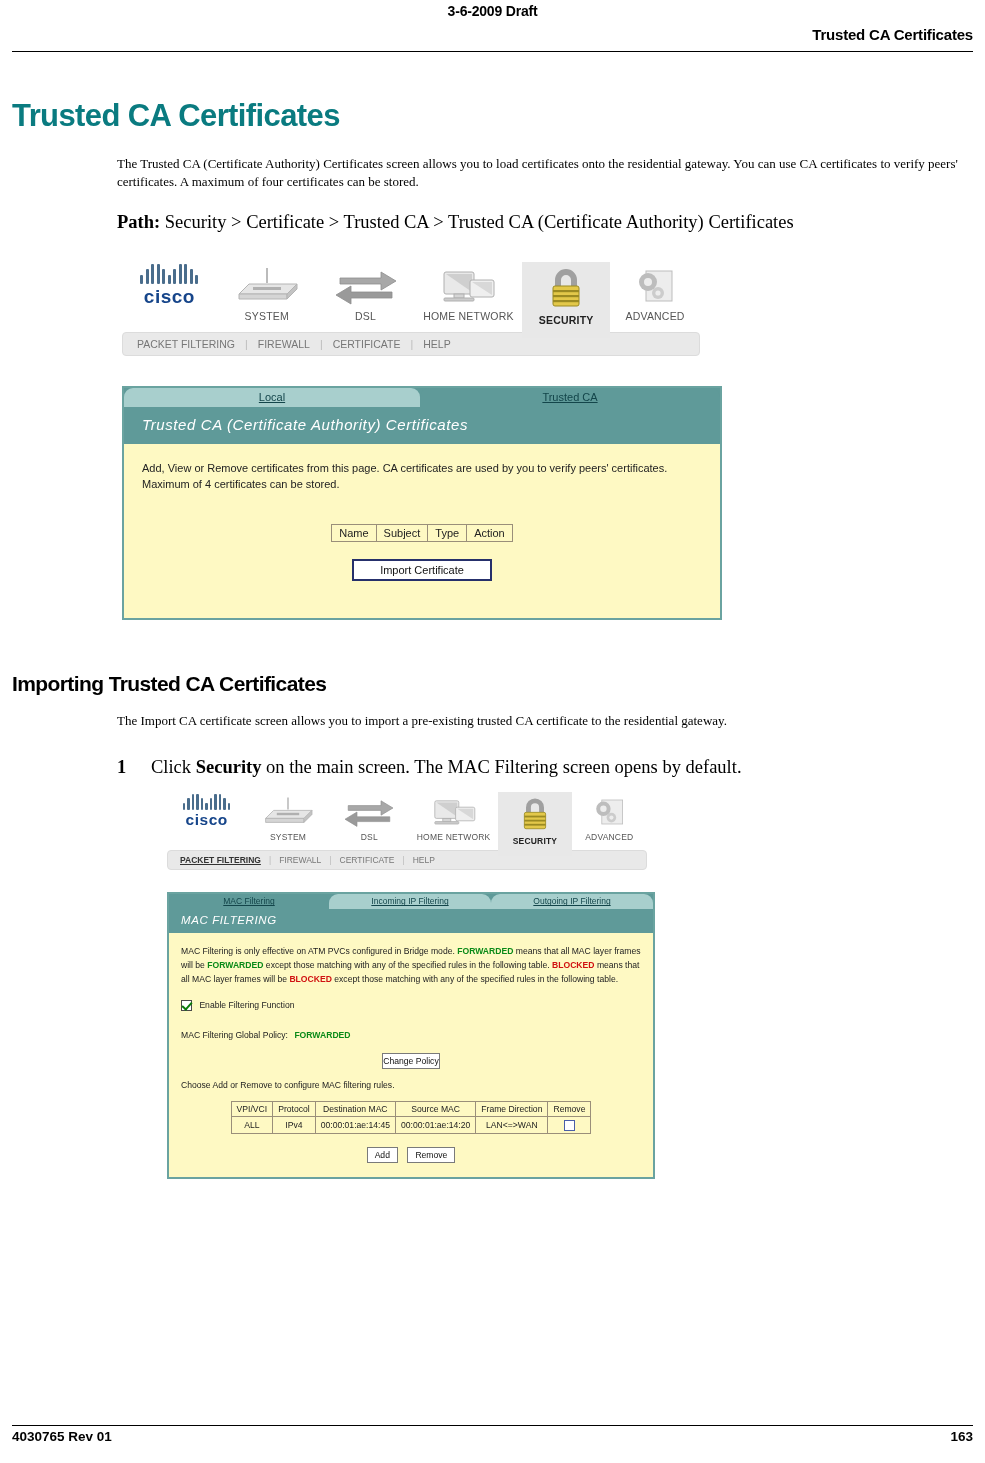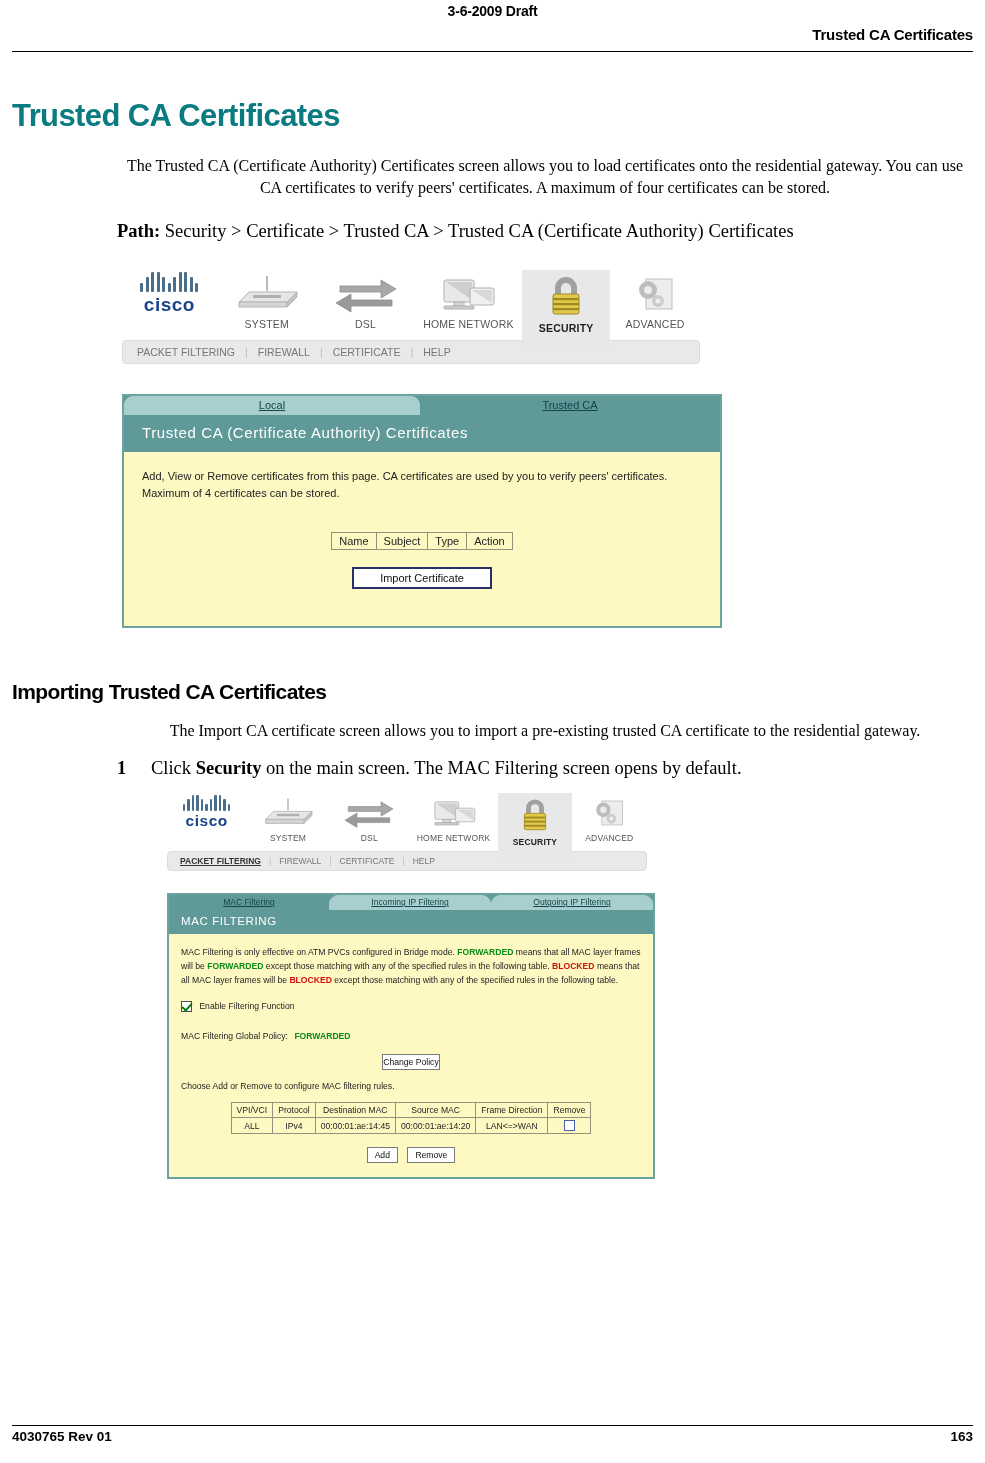--- a/index.html
+++ b/index.html
@@ -71,26 +71,25 @@
     font-family: "Liberation Sans", sans-serif;
     font-size: 21px;
     font-weight: bold;
     color: #000;
     margin: 0 0 16px 0;
     letter-spacing: -0.6px;
   }
 
   p.body-text {
     margin: 0 0 18px 0;
-    font-size: 16px;
+    font-size: 13px;
     line-height: 1.42;
     padding-left: 105px;
-    text-align: center;
-  }
-  p.body-text.tight { margin-bottom: 12px; }
+  }
+  p.body-text.tight { margin-bottom: 24px; }
 
   .path-line { padding-left: 105px; font-size: 18.5px; line-height: 1.42; margin: 0 0 18px 0;}
   .path-line b { font-weight: bold; }
 
   .numlist {
     padding-left: 105px;
     font-size: 18.5px;
     line-height: 1.42;
     margin: 0 0 8px 0;
     display: flex;
@@ -174,20 +173,21 @@
     border-top-right-radius: 9px;
   }
   .tab.inactive { background: #a8cfcd; }
   .tab.active { background: #5f9a99; }
 
   .panel-title {
     background: #5f9a99;
     color: #ffffff;
     font-family: "Liberation Sans", sans-serif;
     letter-spacing: 0.6px;
+    font-style: italic;
   }
   .panel-body {
     background: #fef9c3;
     font-family: "Liberation Sans", sans-serif;
     color: #222;
   }
 
   .grid-table { border-collapse: collapse; }
   .grid-table td, .grid-table th {
     border: 1px solid #9a8f7a;

